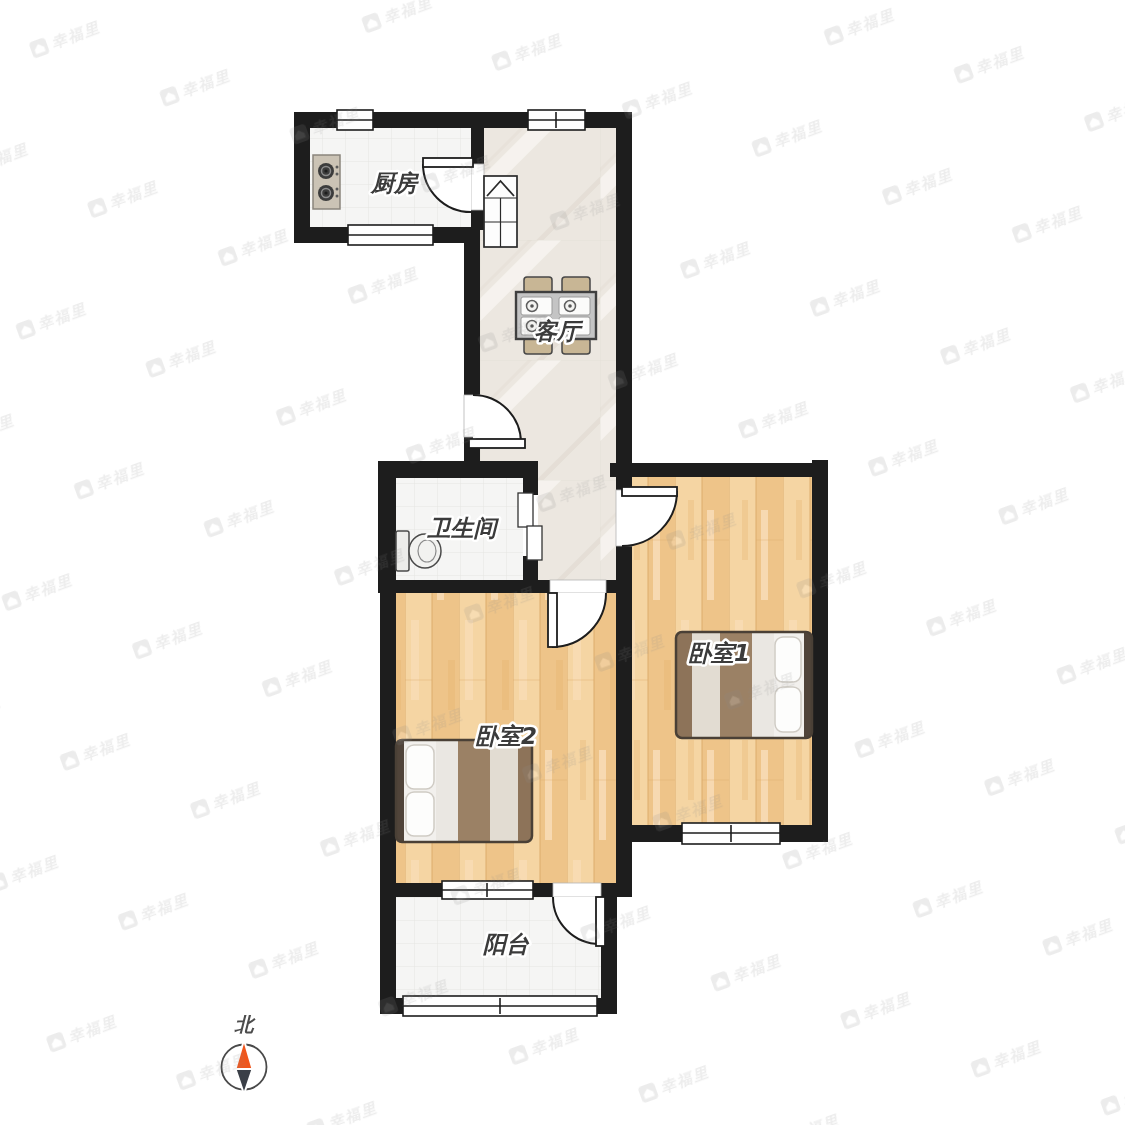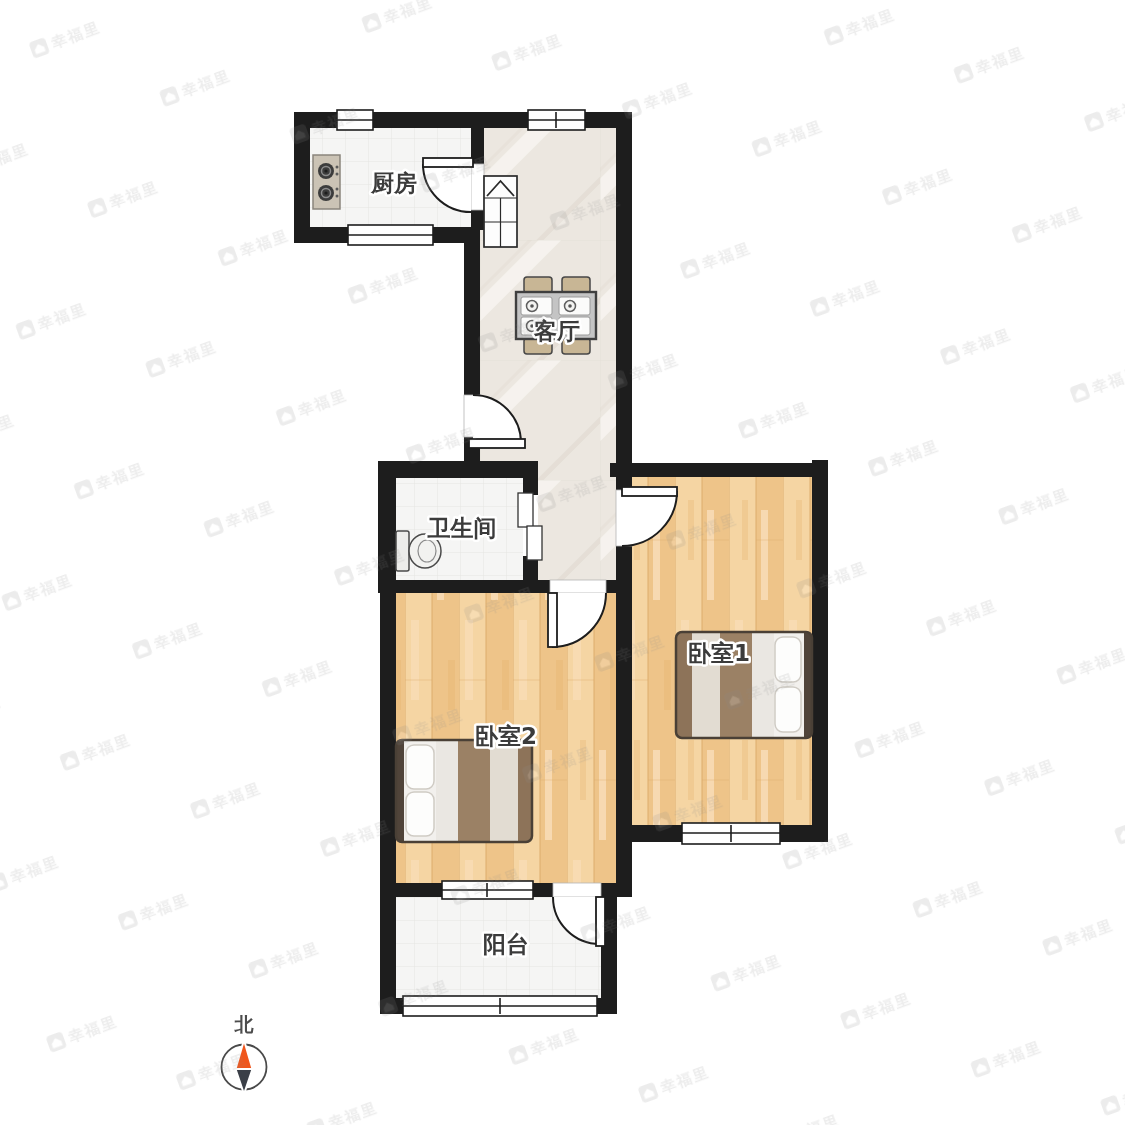--- a/index.html
+++ b/index.html
@@ -1,16 +1,16 @@
 <!DOCTYPE html>
 <html><head>
 <meta charset="utf-8">
 <style>
   html,body{margin:0;padding:0;background:#ffffff;}
-  .stage{position:relative;width:1125px;height:1125px;background:#fff;overflow:hidden;}
+  .stage{position:relative;width:1125px;height:1125px;background:#fff;overflow:hidden;font-style:italic;}
   svg{display:block;}
   .room-label{
     font-family:"DejaVu Sans",sans-serif;font-weight:700;font-size:23px;
     fill:#3b3b3b;stroke:#ffffff;stroke-width:5px;paint-order:stroke;
     stroke-linejoin:round;text-anchor:middle;
   }
   .north-label{
     font-family:"DejaVu Sans",sans-serif;font-weight:700;font-size:19px;
     fill:#4c4c4c;stroke:#ffffff;stroke-width:3px;paint-order:stroke;text-anchor:middle;
   }

